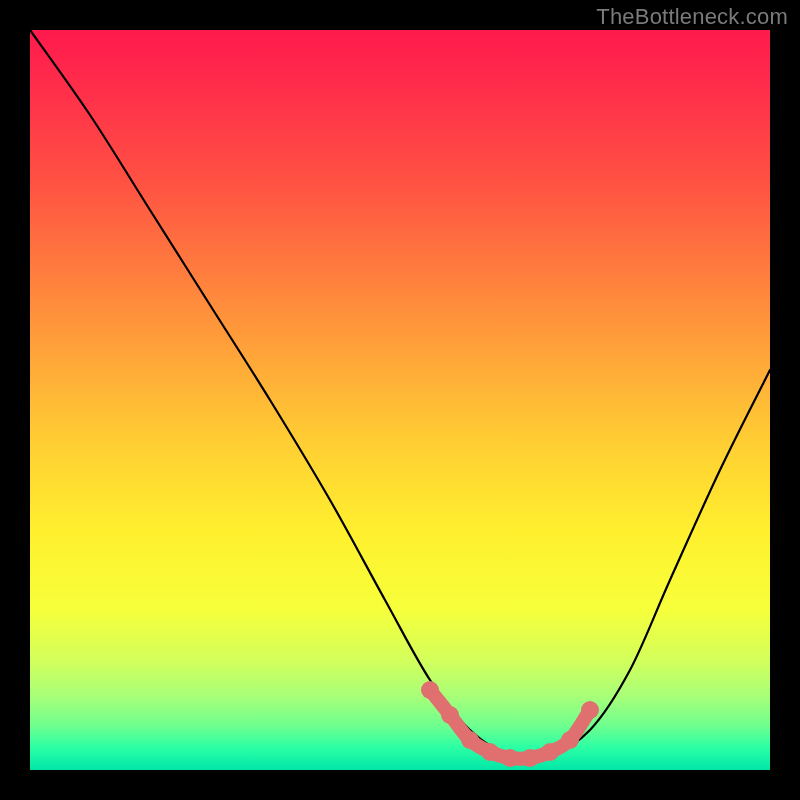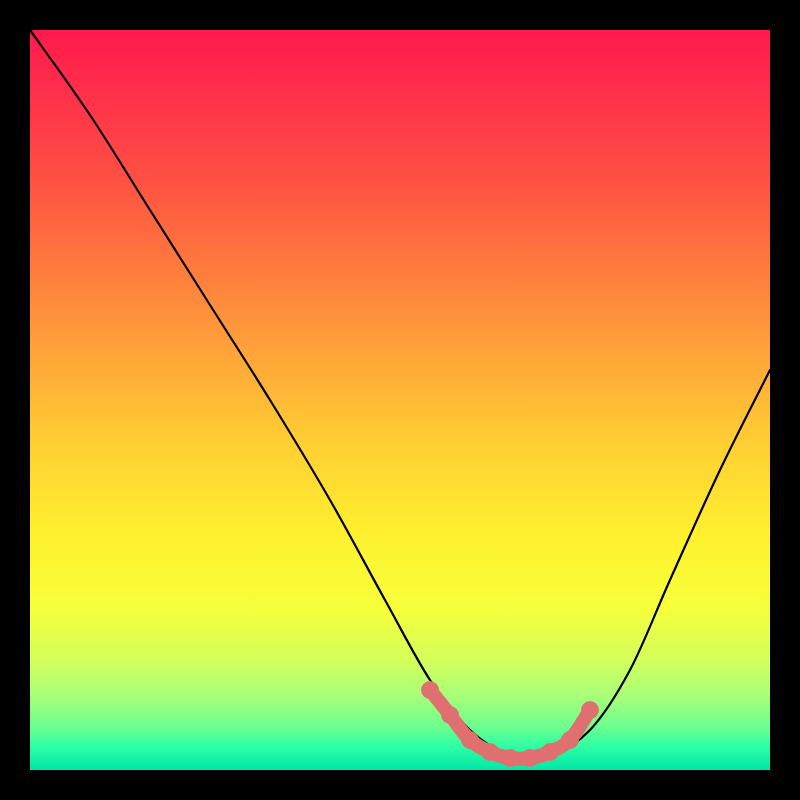--- a/index.html
+++ b/index.html
@@ -57,20 +57,21 @@
     font-size: 22px;
     font-weight: 500;
     letter-spacing: 0.2px;
   }
 </style>
 </head>
 <body>
 
 <div class="frame">
 
+  <div class="watermark">TheBottleneck.com</div>
 
   <div class="plot">
     <svg class="curve" viewBox="0 0 740 740" preserveAspectRatio="none">
       <path id="main-curve" fill="none" stroke="#000" stroke-width="2.2" stroke-linecap="round" stroke-linejoin="round" d="M 0 0 C 10 14.166666666666666, 40 55, 60 85 C 80 115, 100 148.33333333333334, 120 180 C 140 211.66666666666666, 160 243.33333333333334, 180 275 C 200 306.6666666666667, 220 337.5, 240 370 C 260 402.5, 280.8333333333333 436.6666666666667, 300 470 C 319.1666666666667 503.3333333333333, 338.3333333333333 540, 355 570 C 371.6666666666667 600, 385.8333333333333 628.3333333333334, 400 650 C 414.1666666666667 671.6666666666666, 426.6666666666667 687.5, 440 700 C 453.3333333333333 712.5, 466.6666666666667 720.8333333333334, 480 725 C 493.3333333333333 729.1666666666666, 506.6666666666667 729.1666666666666, 520 725 C 533.3333333333334 720.8333333333334, 546.6666666666666 714.1666666666666, 560 700 C 573.3333333333334 685.8333333333334, 586.6666666666666 665, 600 640 C 613.3333333333334 615, 625 583.3333333333334, 640 550 C 655 516.6666666666666, 673.3333333333334 475, 690 440 C 706.6666666666666 405, 731.6666666666666 356.6666666666667, 740 340"></path>
       <g id="valley-dots">
           <path d="M 400 660 C 403.3333333333333 664.1666666666666, 413.3333333333333 676.6666666666666, 420 685 C 426.6666666666667 693.3333333333334, 433.3333333333333 703.8333333333334, 440 710 C 446.6666666666667 716.1666666666666, 453.3333333333333 719, 460 722 C 466.6666666666667 725, 473.3333333333333 727, 480 728 C 486.6666666666667 729, 493.3333333333333 729, 500 728 C 506.6666666666667 727, 513.3333333333334 725, 520 722 C 526.6666666666666 719, 533.3333333333334 717, 540 710 C 546.6666666666666 703, 556.6666666666666 685, 560 680" fill="none" stroke="#e07070" stroke-width="14" stroke-linecap="round" stroke-linejoin="round"></path>
           <circle cx="400" cy="660" r="9" fill="#e07070"></circle>
           <circle cx="420" cy="685" r="9" fill="#e07070"></circle>
           <circle cx="440" cy="710" r="9" fill="#e07070"></circle>
           <circle cx="460" cy="722" r="9" fill="#e07070"></circle>

